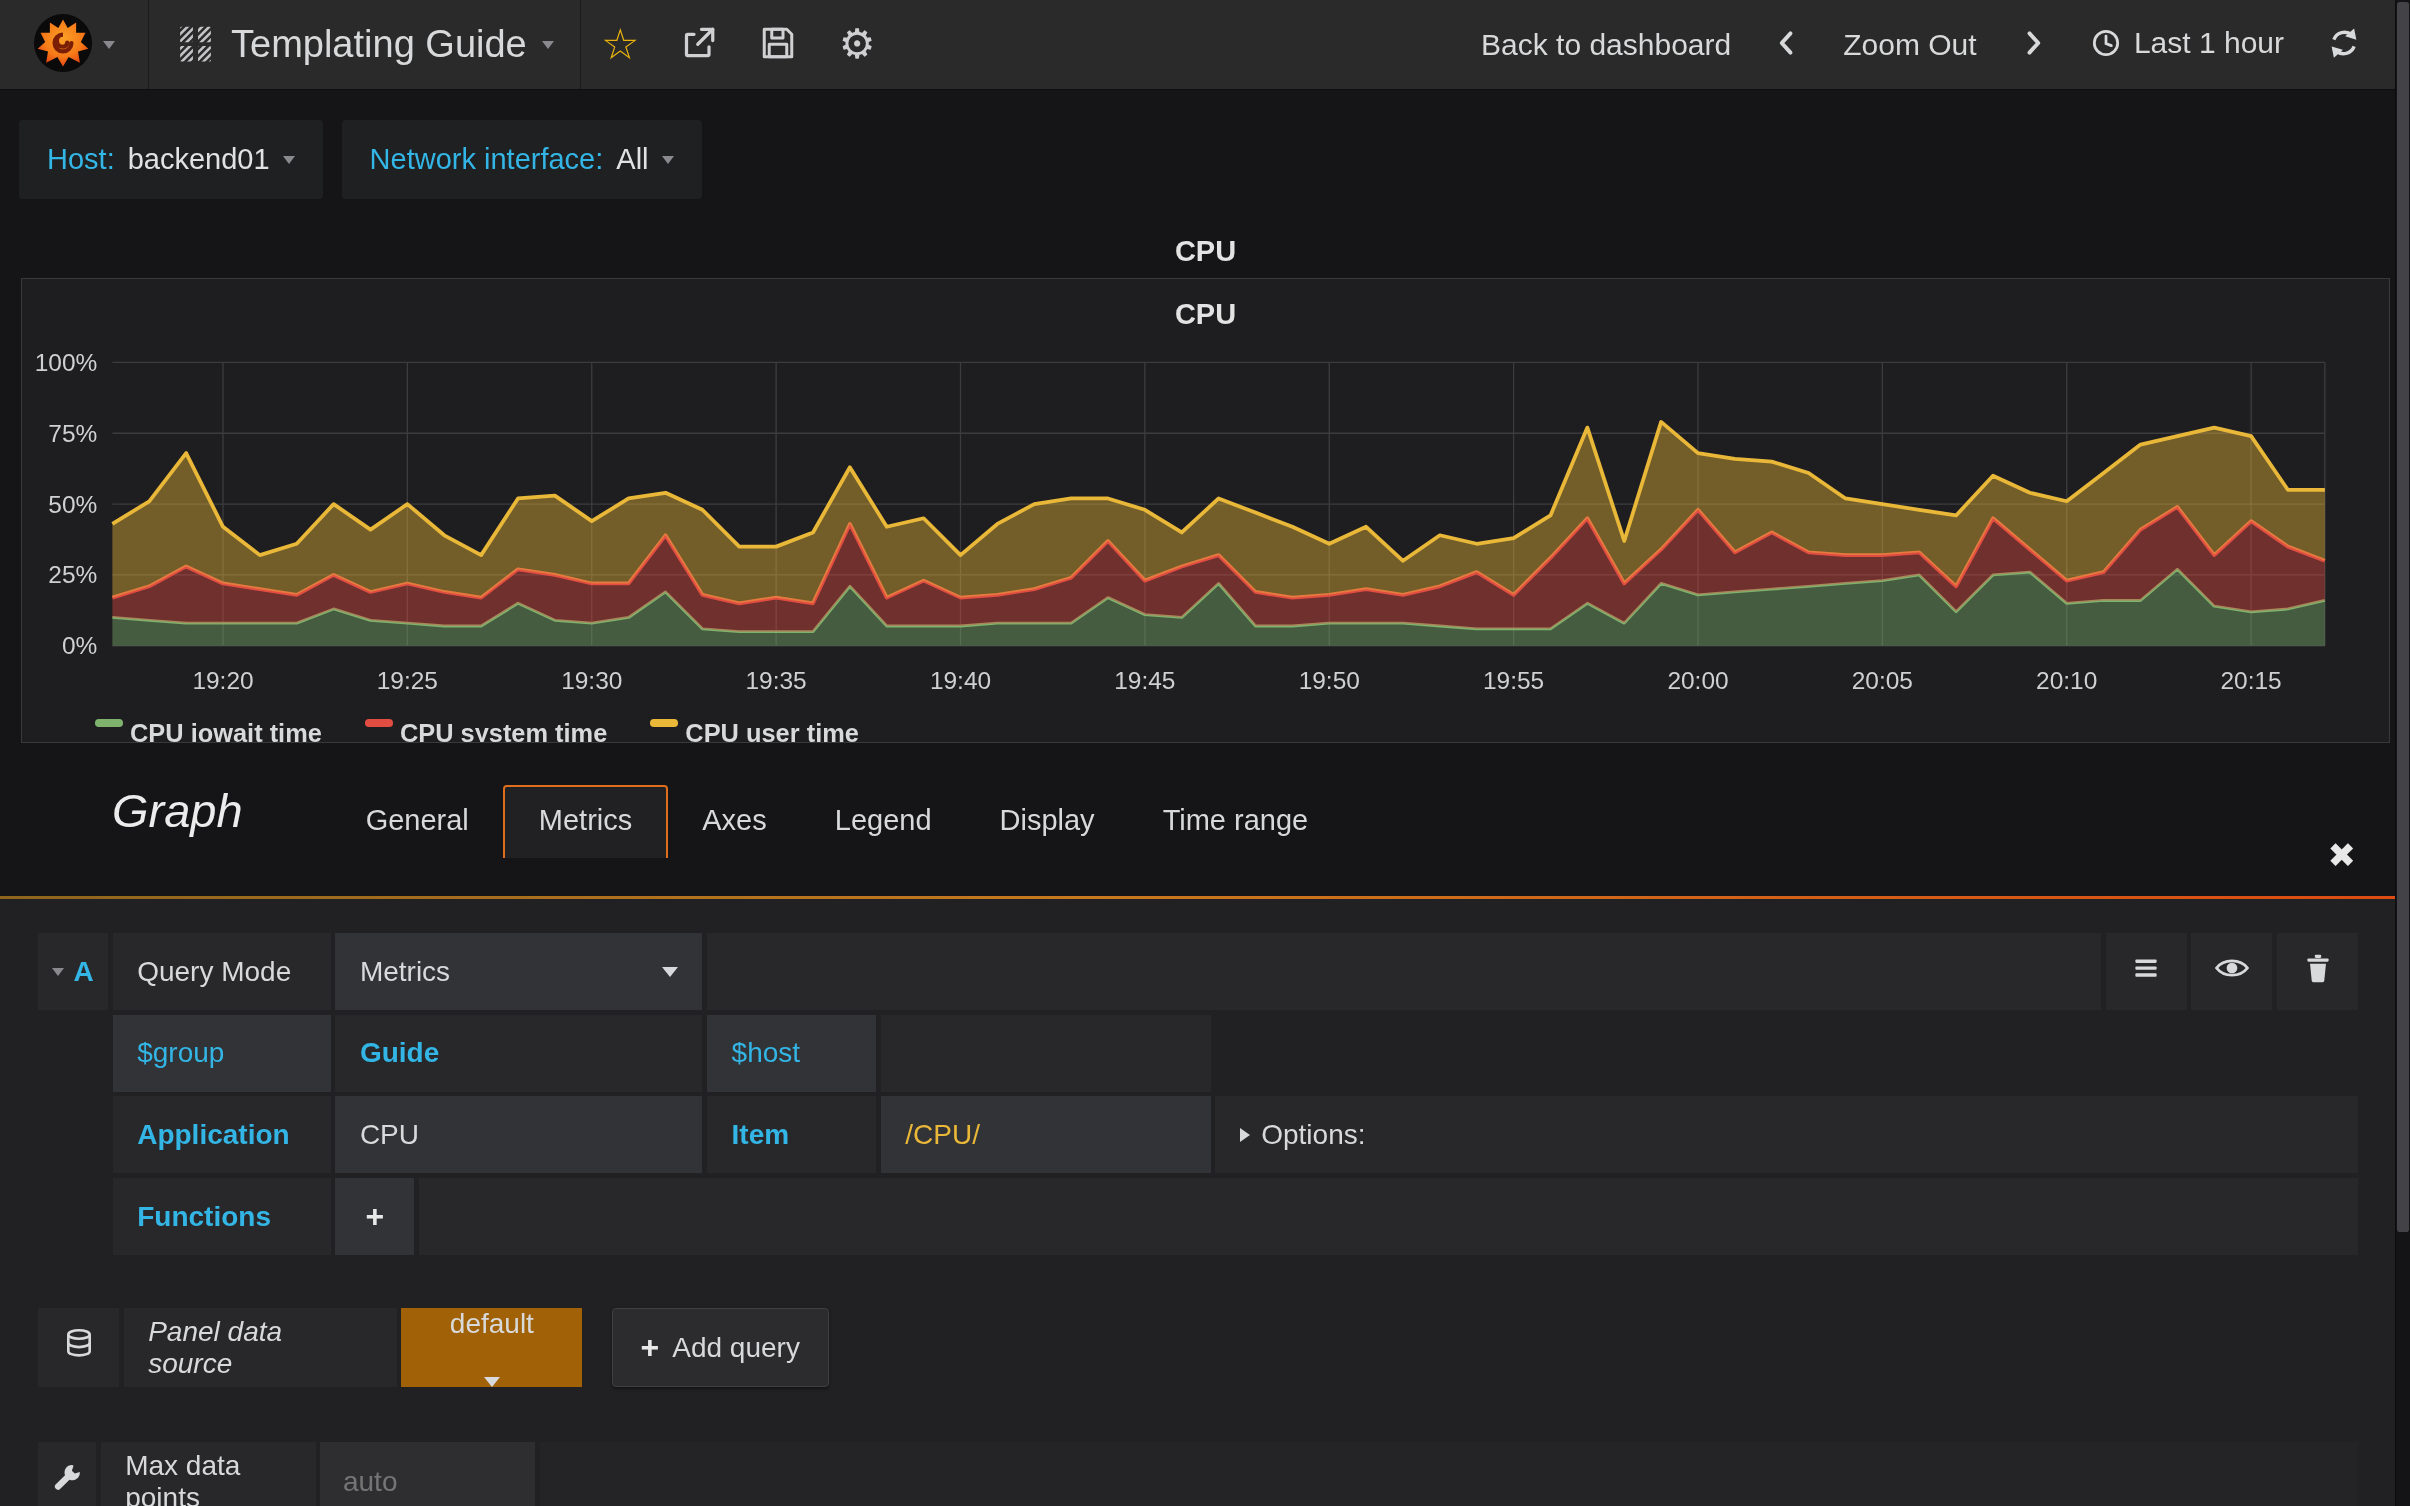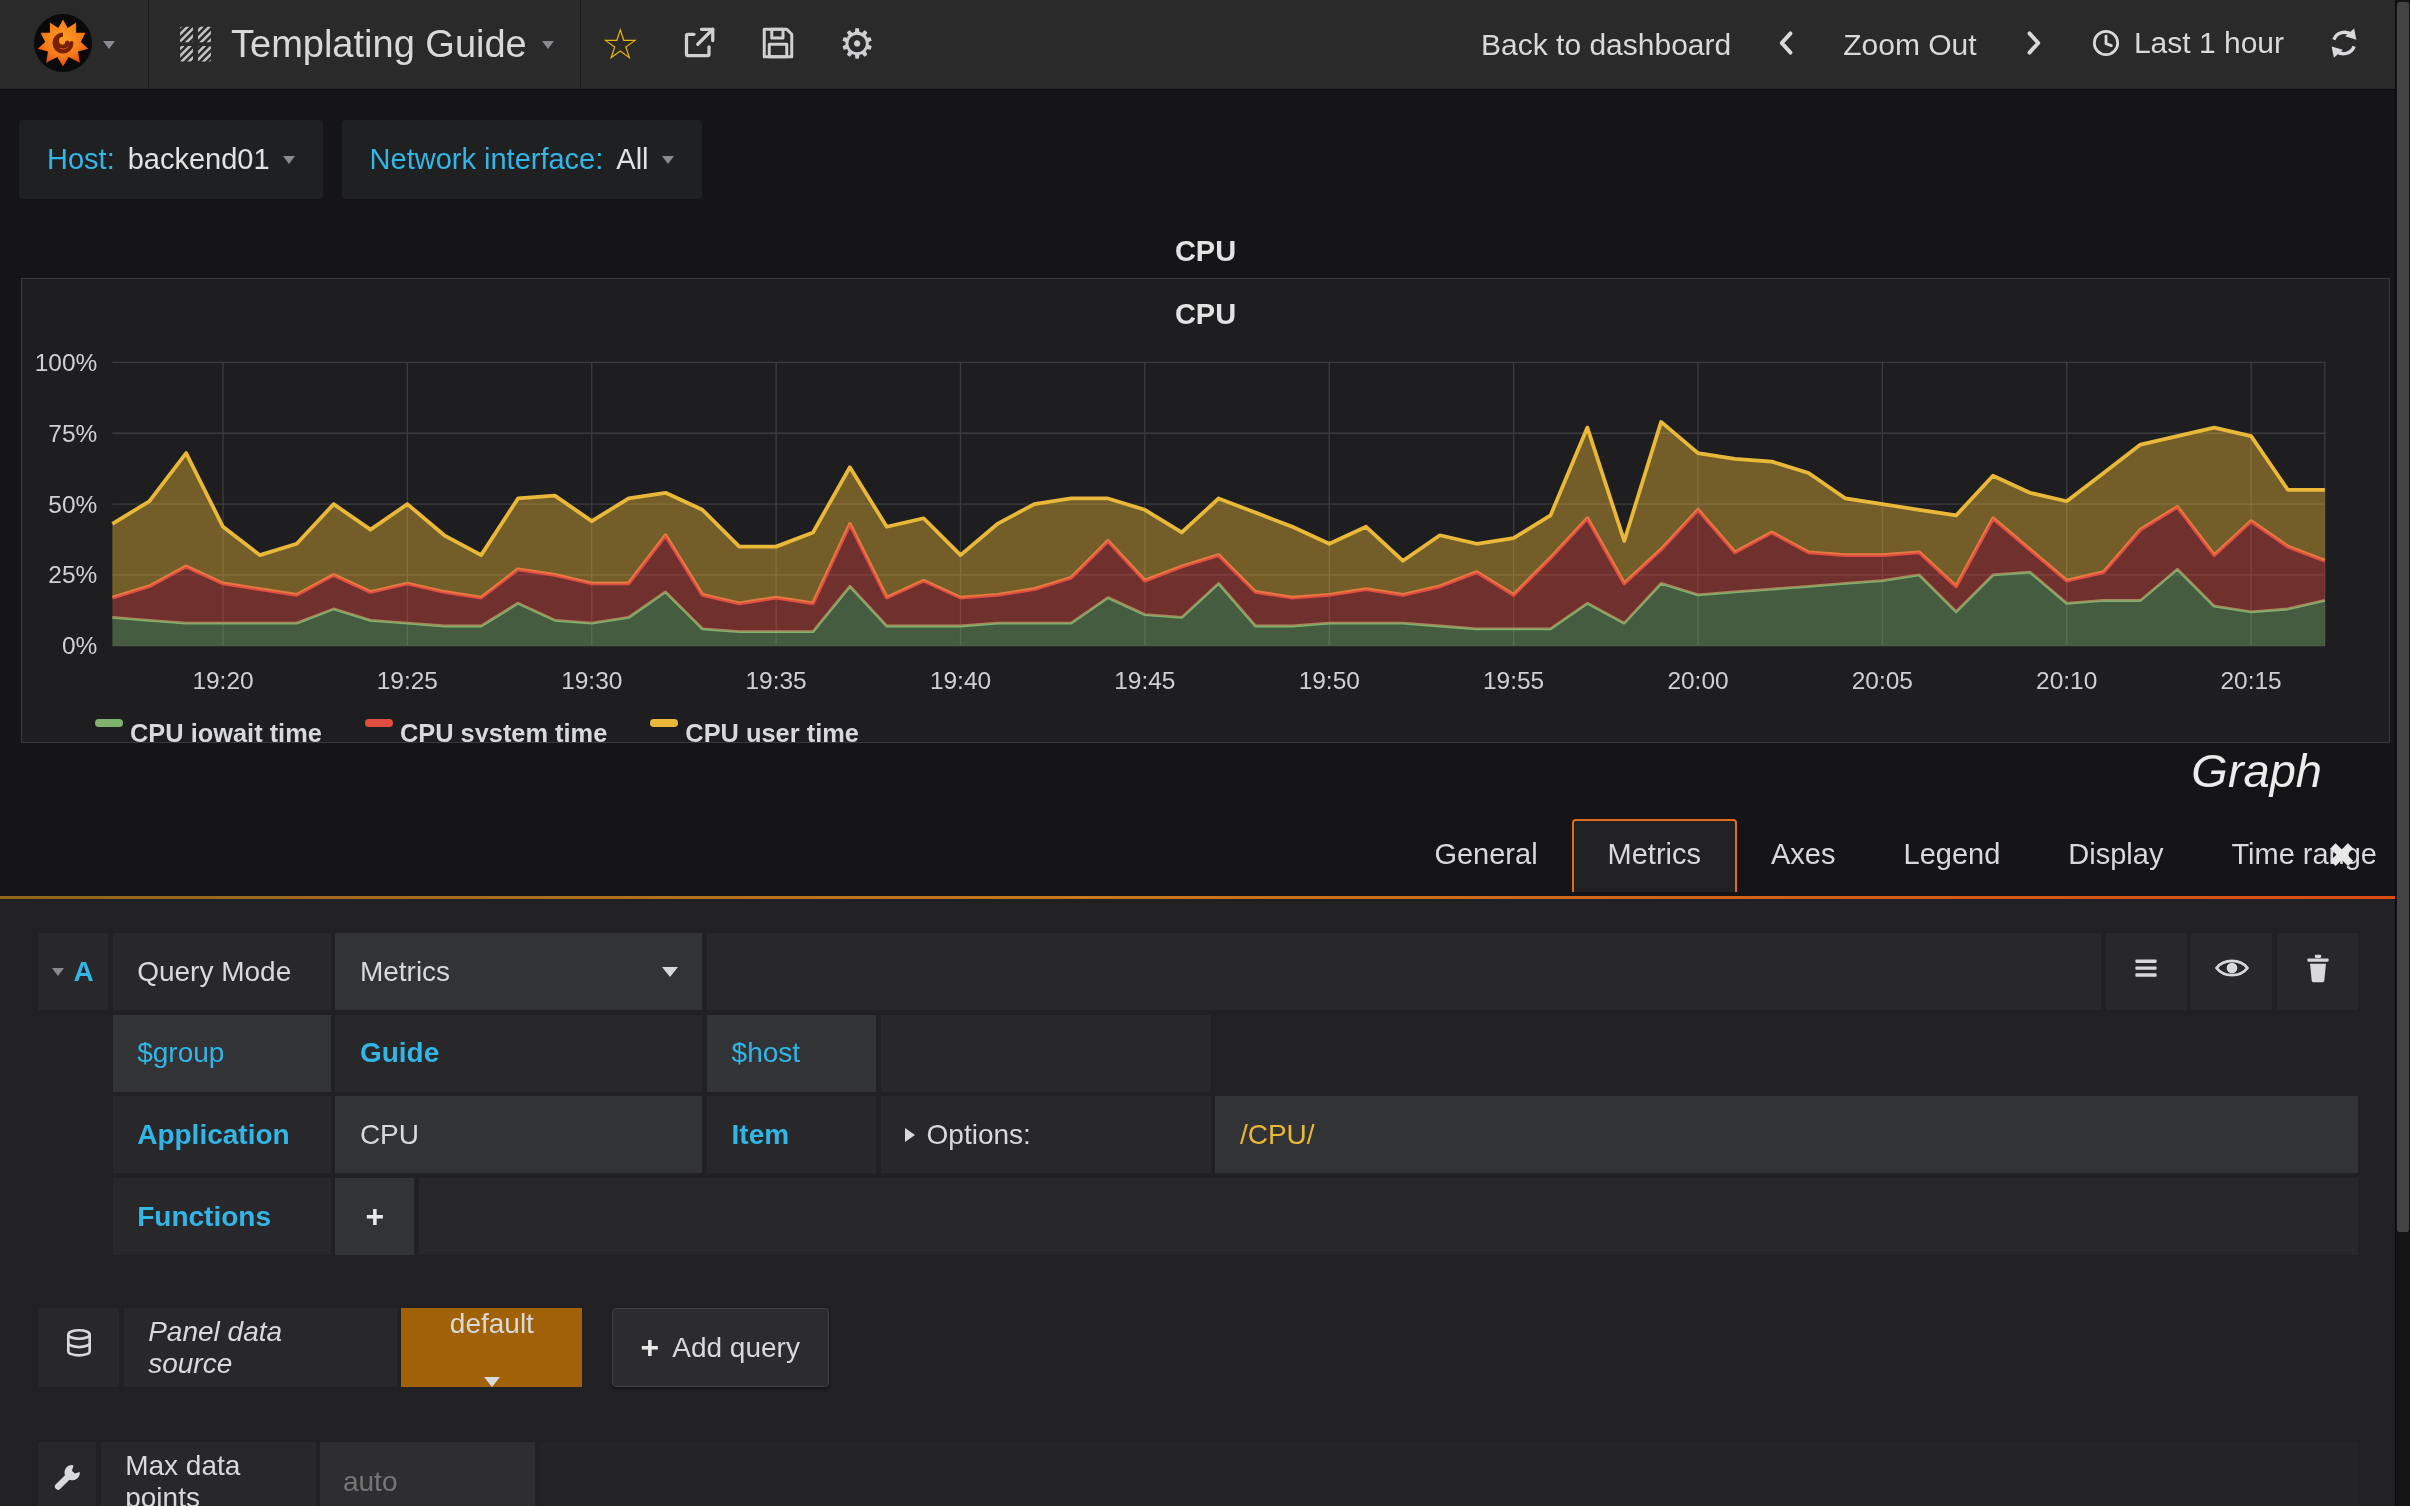--- a/index.html
+++ b/index.html
@@ -29,21 +29,21 @@
   .var-value { color: #e2e2e2; font-size: 29px; }
   
   .fullscreen-title { text-align: center; font-size: 29px; font-weight: bold; color: #e3e3e3; height: 49px; line-height: 45px; }
   .panel { margin: 0 21px; height: 465px; background: #1e1e20; border: 0.9px solid #39393b; overflow: hidden; }
   .panel-title { text-align: center; font-size: 29px; font-weight: bold; color: #e3e3e3; padding-top: 19px; height: 55px; cursor: pointer; }
   .legend-row { display: flex; gap: 43px; margin: 5.6px 0 0 73px; align-items: center; }
   .legend-item { display: flex; gap: 7px; cursor: pointer; font-weight: bold; }
   .legend-swatch { width: 28px; height: 8.5px; border-radius: 3.8px; }
   .legend-label { font-size: 25.4px; color: #d8d9da; }
   
-  .editor-header { position: relative; height: 156px; display: flex; align-items: flex-end; padding-left: 72px; background: #151517; flex-direction: column; }
+  .editor-header { position: relative; height: 156px; display: flex; align-items: center; padding-left: 112px; background: #151517; }
   .panel-type { font-size: 47px; font-style: italic; color: #ececec; margin: 0 89px 21px 0; }
   .tabs { display: flex; align-items: flex-end; }
   .tab { font-size: 29px; color: #d8d9da; padding: 17px 34px 21px; cursor: pointer; position: relative; }
   .tab.active { z-index: 2; background: #212123; border: 2.8px solid #df6d1e; border-bottom: none; border-radius: 3.8px 3.8px 0 0; }
   .gradient-line { position: absolute; left: 0; right: 0; bottom: 0; height: 2.8px; background: linear-gradient(90deg, #8d651c 0%, #c9791e 45%, #dd4b12 100%); }
   .close-btn { position: absolute; right: 55px; bottom: 24.5px; font-size: 34px; color: #e8e8e8; cursor: pointer; }
   
   .editor-body { background: #212123; height: 611px; padding: 34px 53px 0 38px; }
   .query-wrapper { display: flex; flex-direction: column; gap: 4.7px; }
   .qrow { display: grid; gap: 4.7px; height: 77px; }
@@ -331,29 +331,29 @@
       <div class="cell"></div>
     </div>
 
     <div class="qrow row-b">
       <div class="cell transparent"></div>
       <div class="cell blue-label">Application</div>
       <div class="cell input">
         <span>CPU</span>
       </div>
       <div class="cell blue-label">Item</div>
+      <div class="cell input">
+        <span class="yellow-text">/CPU/</span>
+      </div>
       <div class="cell">
         <span class="options-toggle">
           <span class="tri-right"></span>
           <span>Options:</span>
         </span>
       </div>
-      <div class="cell input">
-        <span class="yellow-text">/CPU/</span>
-      </div>
     </div>
 
     <div class="qrow row-d">
       <div class="cell transparent"></div>
       <div class="cell blue-label">Functions</div>
       <div class="cell input center icon-btn">
         <span class="plus-glyph">+</span>
       </div>
       <div class="cell"></div>
     </div>

